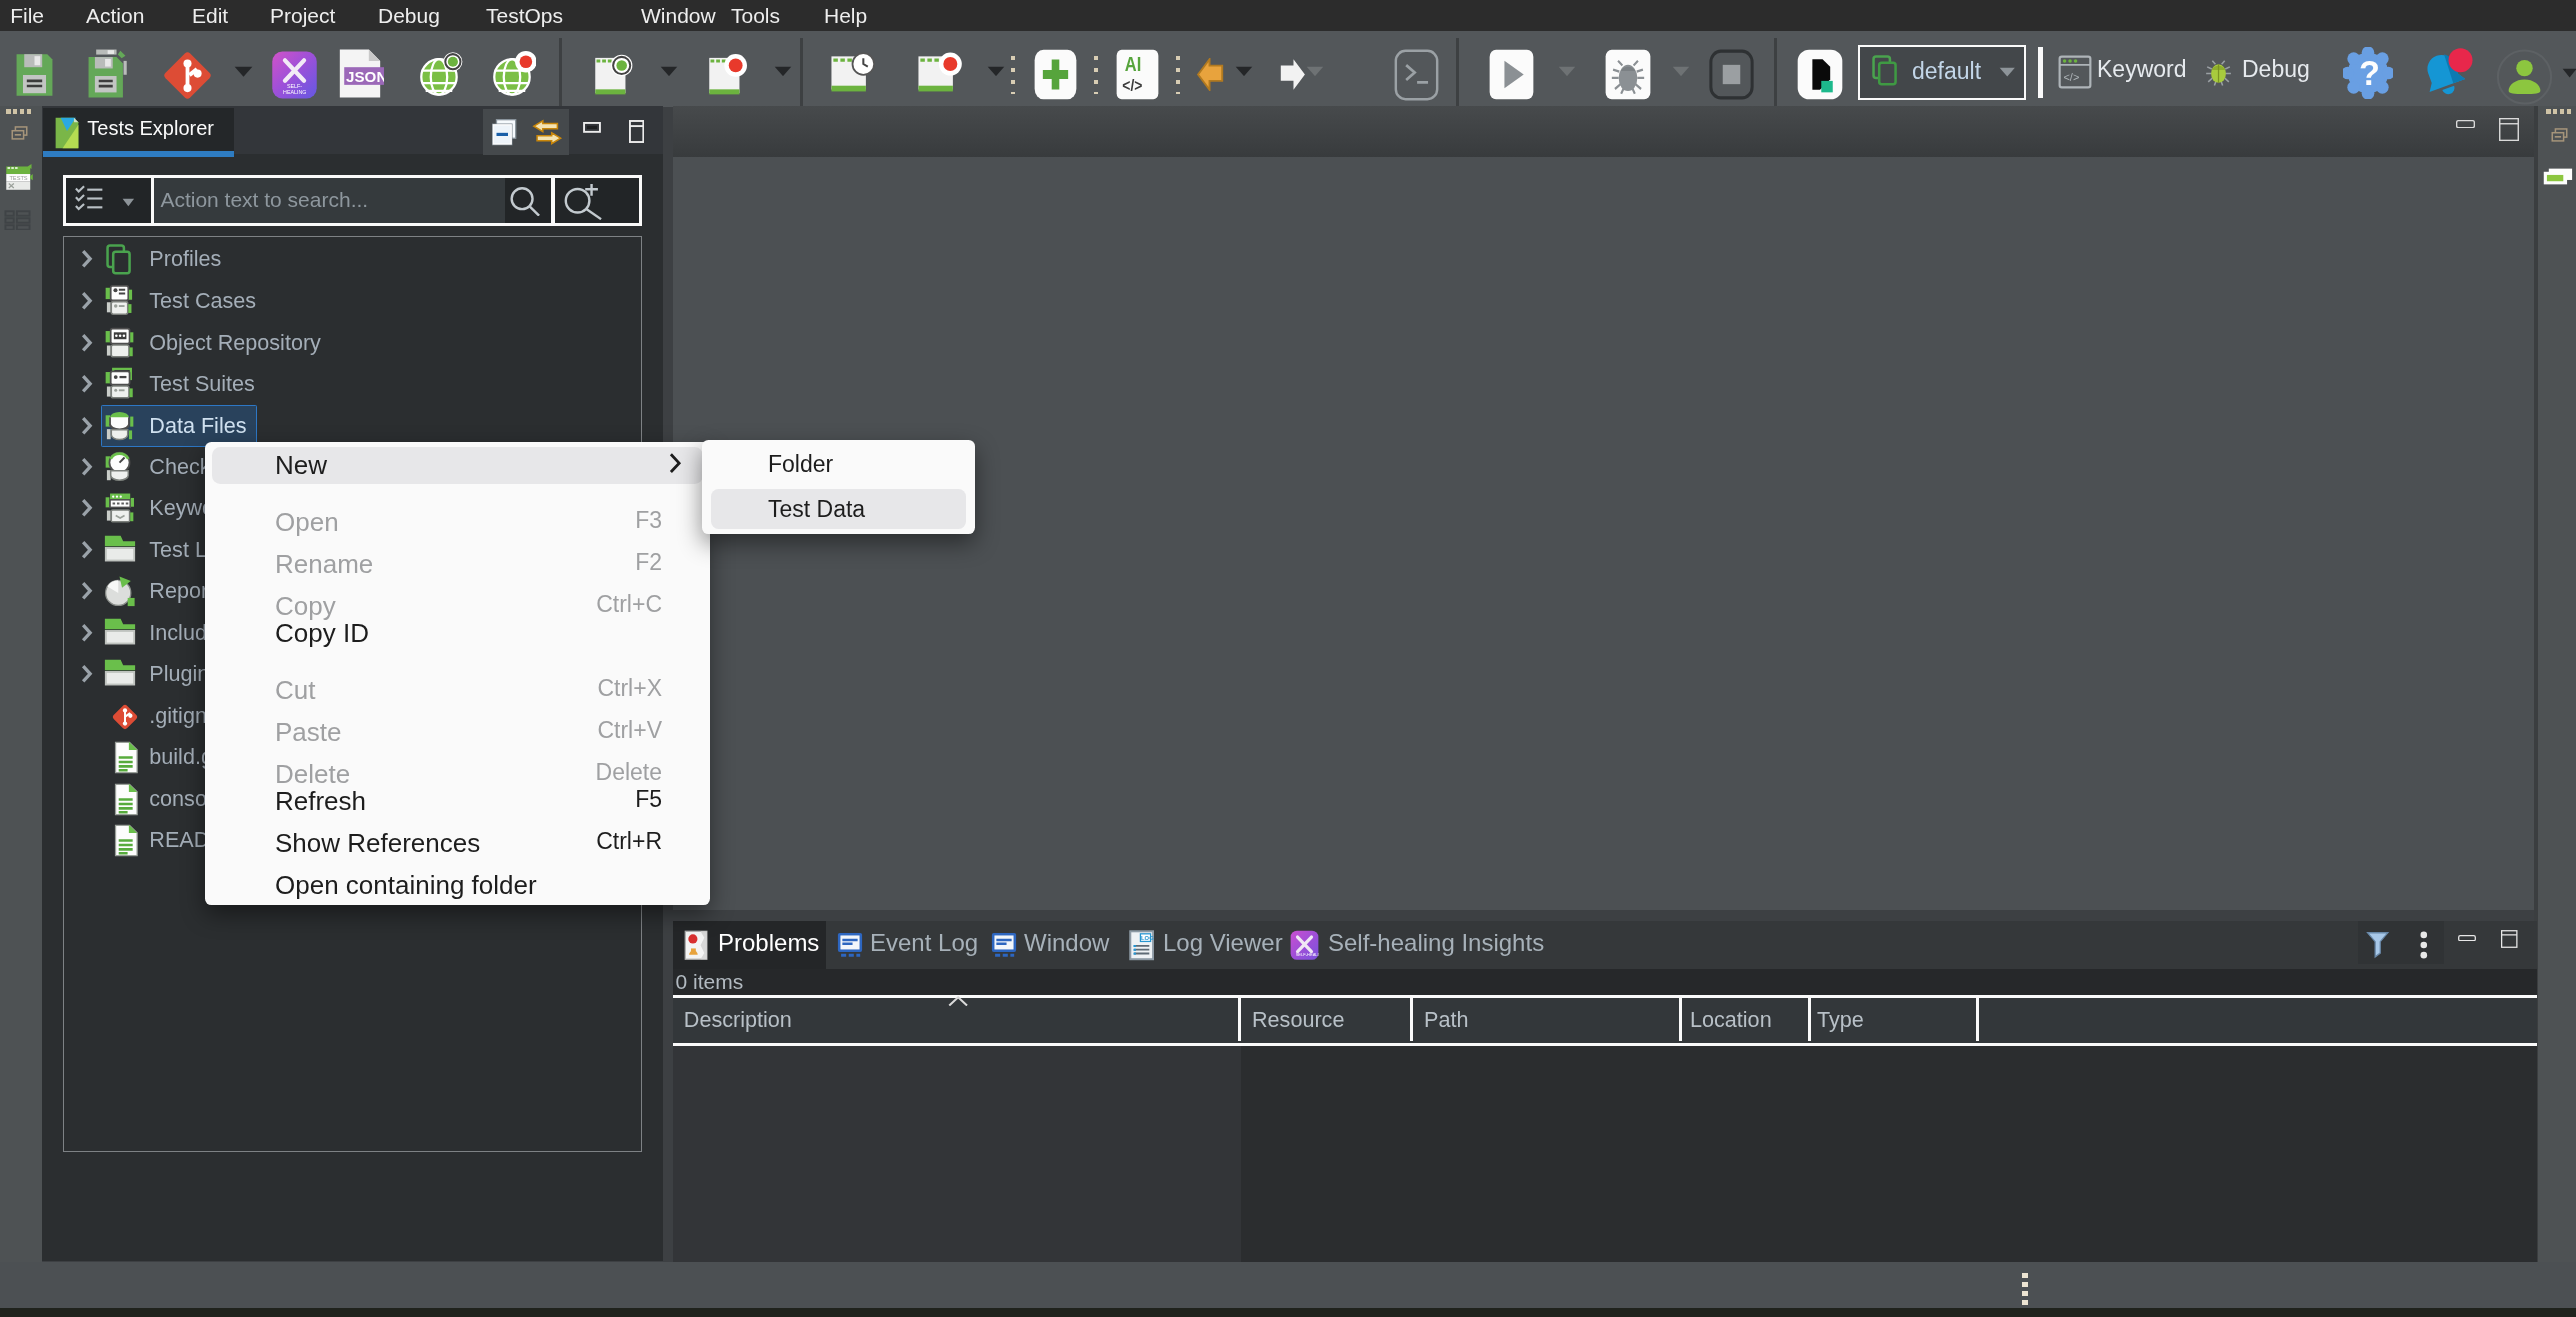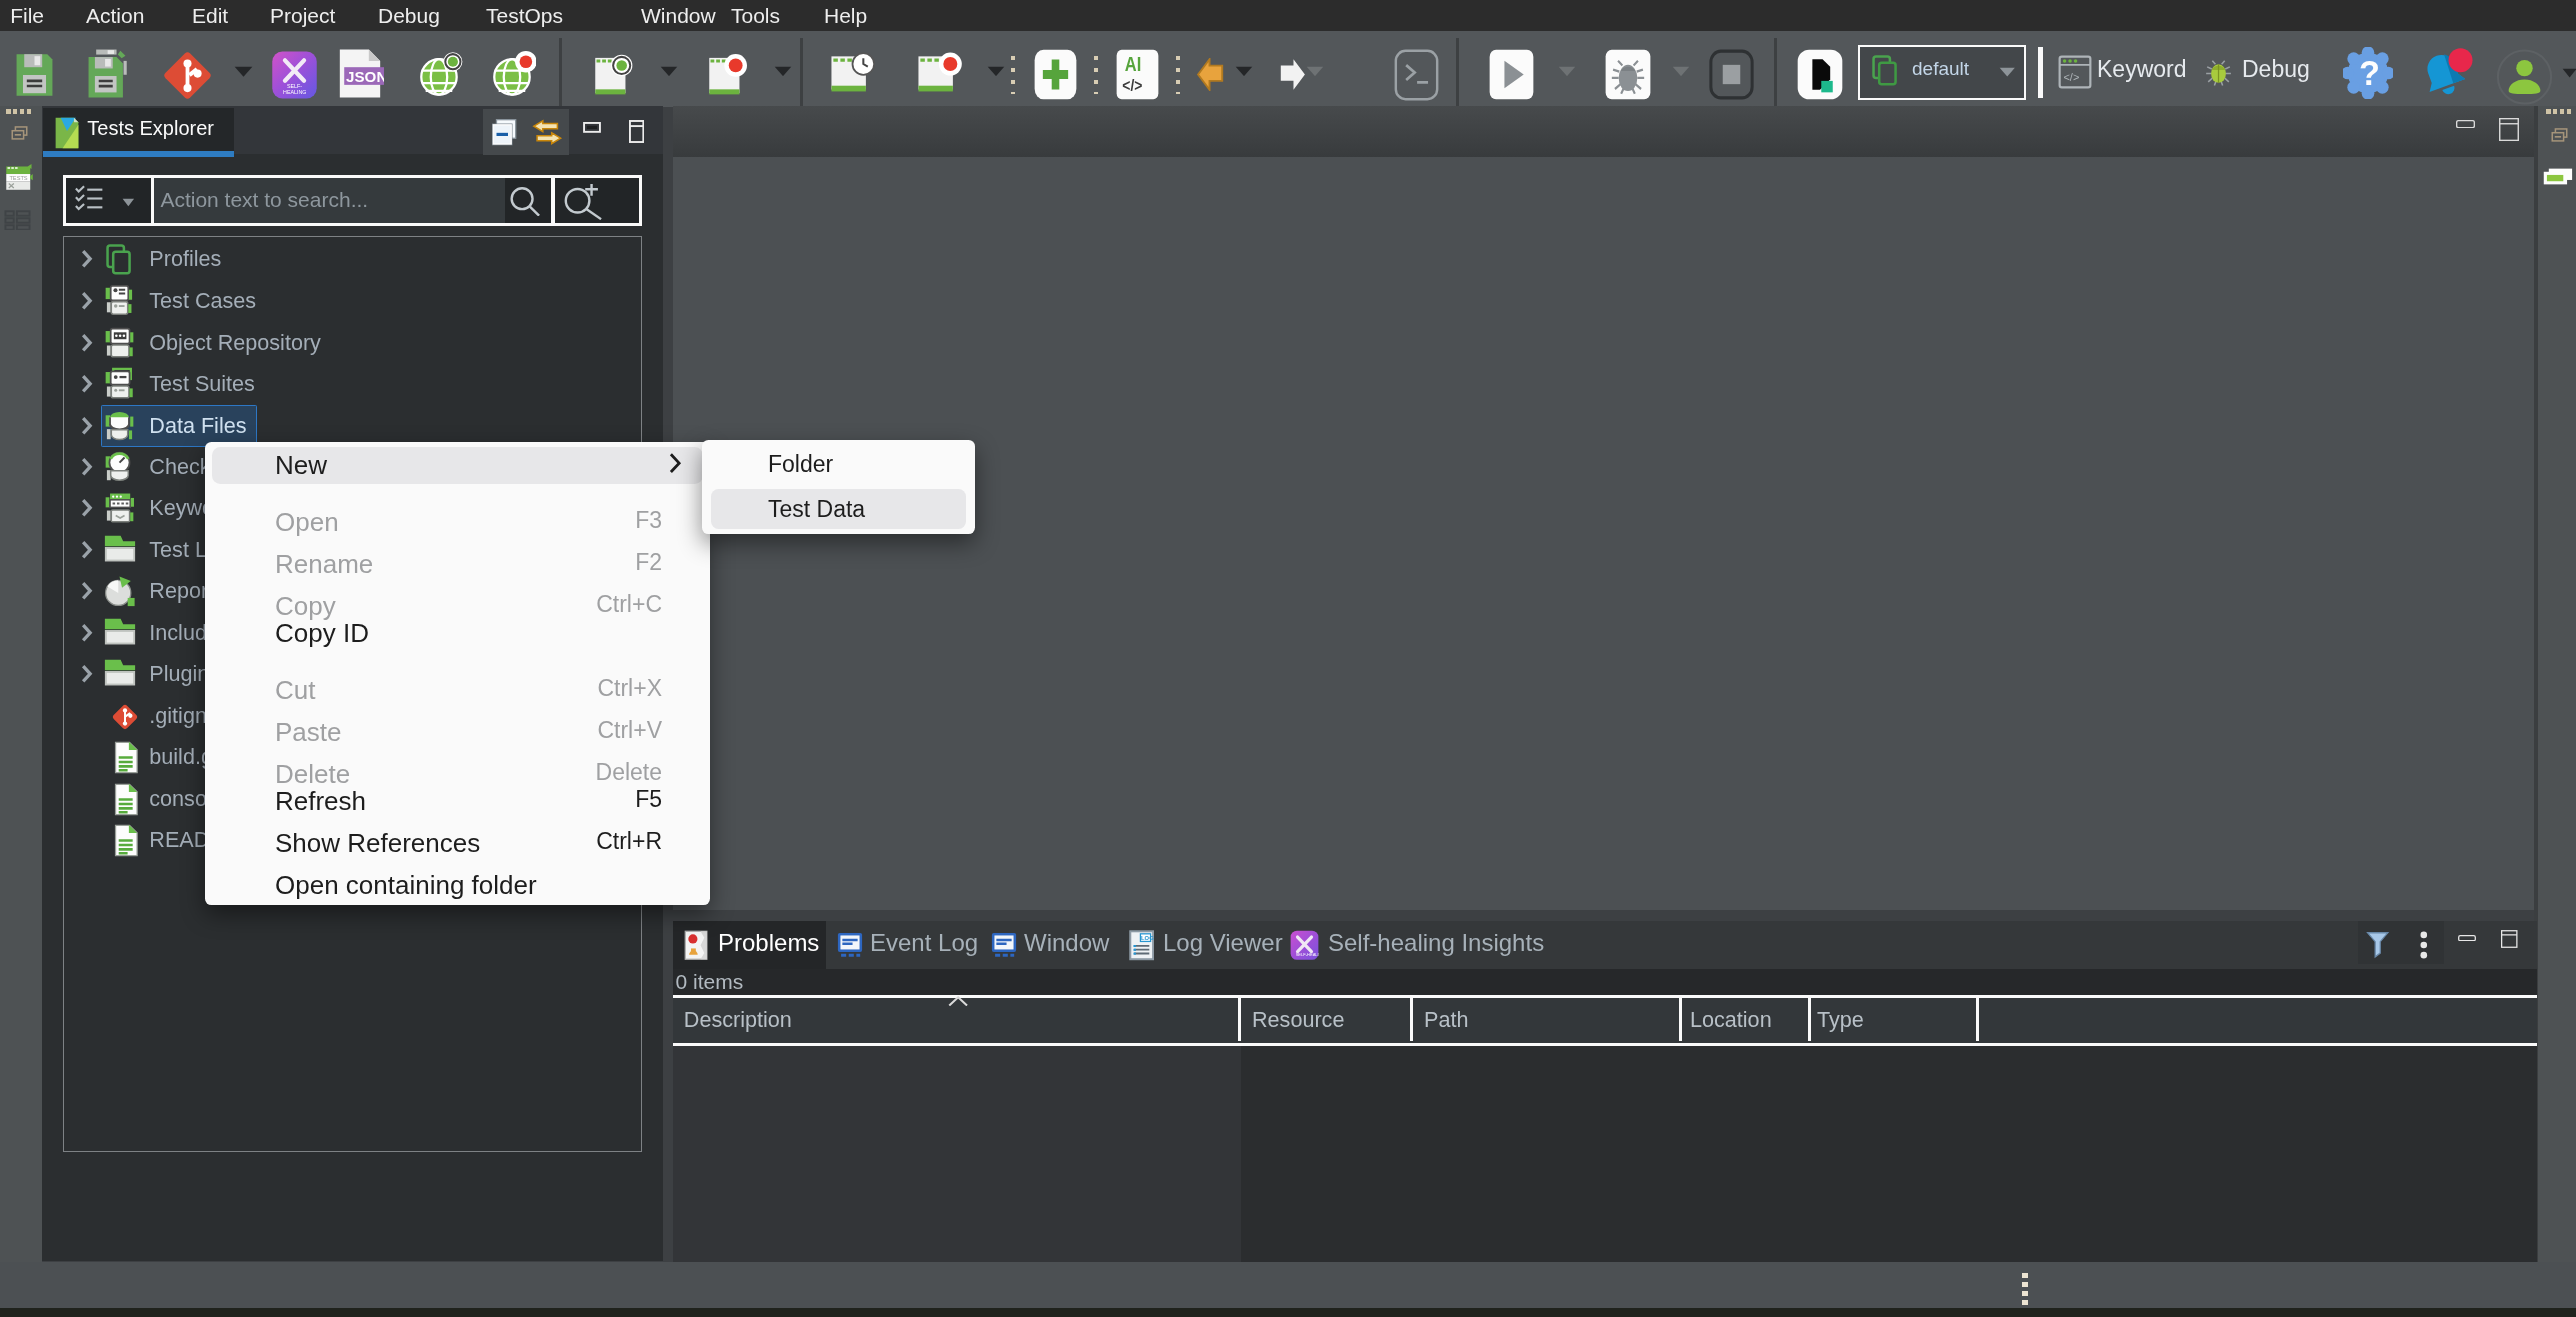--- a/index.html
+++ b/index.html
@@ -259,21 +259,21 @@
     <path d="M12 8 h8 l6 6 v10 l-8 8 h-6 z" fill="#0a0a0a"></path>
     <rect x="19" y="25" width="9" height="9" fill="#1db98c"></rect>
   </svg>
   <div style="position:absolute;left:1858px;top:14px;width:168px;height:55px;border:2.5px solid #fafafa;background:#43474a">
     <svg class="abs" style="left:9px;top:7.6px" width="33" height="34" viewBox="0 0 26 27">
         <g fill="none">
           <rect x="3.5" y="2" width="13" height="17" rx="2" stroke="#4aa34e" stroke-width="2"></rect>
           <rect x="8" y="7" width="13" height="17" rx="2" stroke="#3f9a43" stroke-width="2" fill="#43474a"></rect>
         </g>
       </svg>
-    <span class="abs" style="left:52px;top:11.4px;font-size:19px;color:#c3d6e8">default</span>
+    <span class="abs" style="left:52px;top:11.4px;font-size:23px;color:#c3d6e8">default</span>
     <svg class="abs" style="left:139px;top:20px" width="16.5" height="10.2" viewBox="0 0 13 8">
         <path d="M0.5 0.5 h12 l-6 7 z" fill="#8d9499"></path>
       </svg>
   </div>
   <div style="position:absolute;left:2038px;top:16.5px;width:4.5px;height:51px;background:#fafafa"></div>
   <svg class="tb" style="left:2058px;top:23px" width="34" height="36" viewBox="0 0 31 31">
     <rect x="1.5" y="1.5" width="28" height="28" rx="2" fill="none" stroke="#aeb4b8" stroke-width="2"></rect>
     <path d="M1.5 9 h28" stroke="#aeb4b8" stroke-width="1.6"></path>
     <circle cx="6" cy="5.5" r="1.6" fill="#6cb33f"></circle>
       <circle cx="11" cy="5.5" r="1.6" fill="#6cb33f"></circle>

